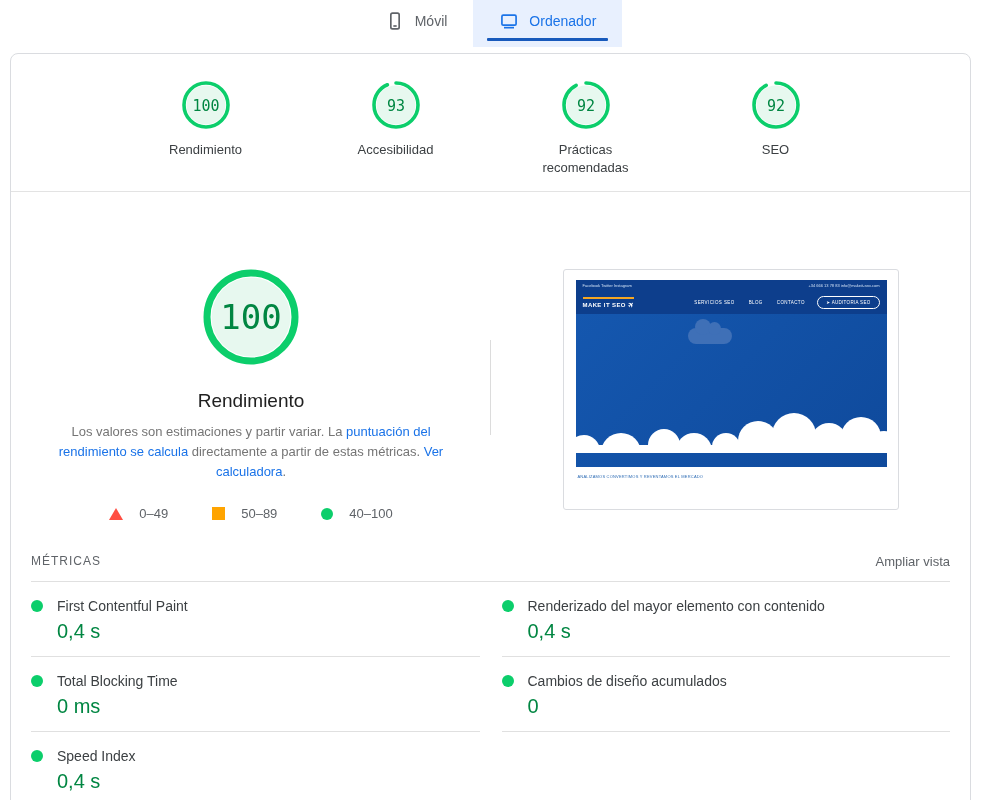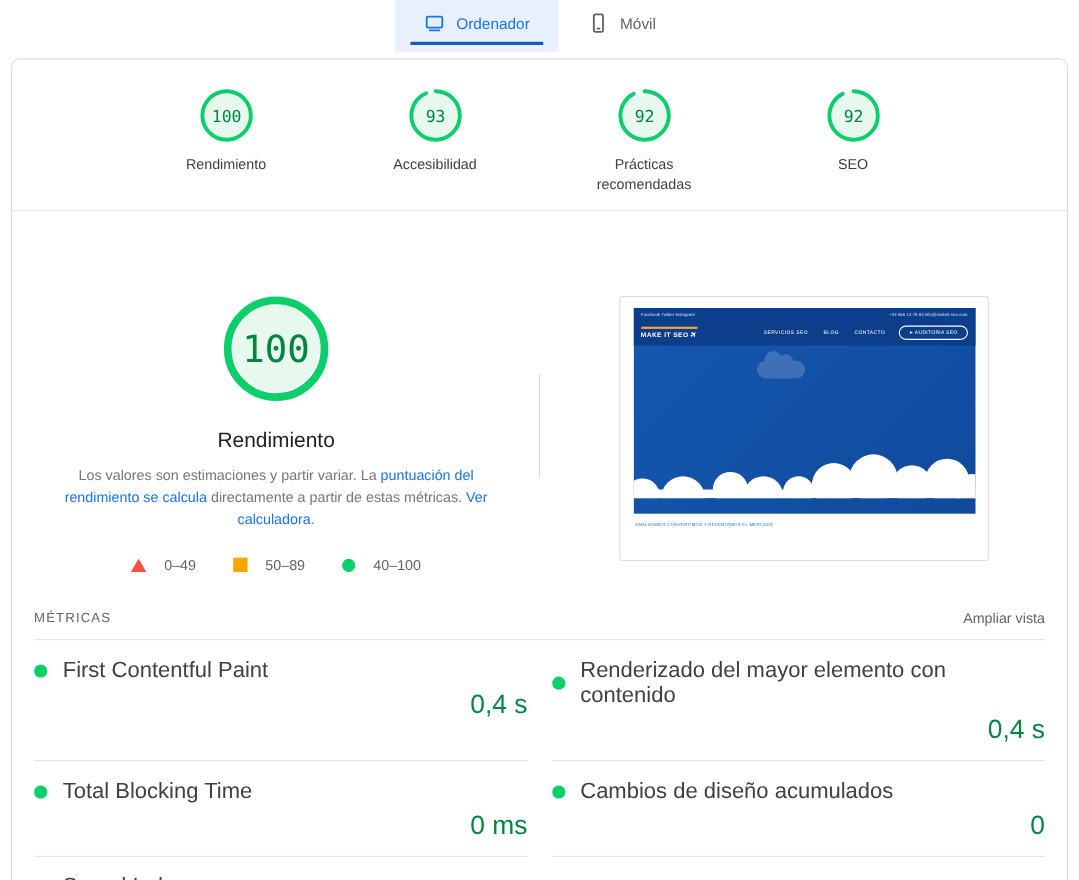--- a/index.html
+++ b/index.html
@@ -30,21 +30,21 @@
   .summary { display:flex; position:relative; padding-top:77px; }
   .summary-left { flex:0 0 480px; display:flex; flex-direction:column; align-items:center; }
   .summary-right { flex:1; display:flex; justify-content:center; }
   .vdivider { position:absolute; left:479px; top:148px; height:95px; width:1px; background:#dcdcdc; }
 
   .big-title { margin-top:25px; font-size:19px; font-weight:400; color:#212121; }
   .disclaimer { margin-top:10px; width:412px; text-align:center; font-size:13px;
     line-height:1.55; color:#757575; }
   .disclaimer a { color:#1a73e8; text-decoration:none; cursor:pointer; }
 
-  .legend { margin-top:24px; display:flex; align-items:center; gap:34px; }
+  .legend { margin-top:24px; display:flex; align-items:center; gap:44px; }
   .legend-item { display:flex; align-items:center; gap:16px; font-size:13px; color:#5f6368; }
   .shape-tri { width:0; height:0; border-left:7px solid transparent;
     border-right:7px solid transparent; border-bottom:12px solid #ff4e42; }
   .shape-sq { width:13px; height:13px; background:#ffa400; }
   .shape-dot { width:12px; height:12px; border-radius:50%; background:#0cce6b; }
 
   
   .thumb { width:336px; height:241px; background:#fff; border:1px solid #dadce0;
     border-radius:3px; padding:10px 12px 4px 12px; cursor:pointer; }
   .site { width:311px; height:201px; position:relative; overflow:hidden; }
@@ -73,48 +73,48 @@
   
   .metrics { padding:33px 20px 0 20px; }
   .metrics-head { display:flex; justify-content:space-between; align-items:flex-start;
     padding-bottom:12px; border-bottom:1px solid #e0e0e0; }
   .metrics-title { font-size:12px; font-weight:500; letter-spacing:1px; color:#5f6368; }
   .expand-link { font-size:13px; color:#5f6368; cursor:pointer; text-decoration:none; }
   .metrics-grid { display:grid; grid-template-columns:1fr 1fr; column-gap:22px; }
   .metric { border-bottom:1px solid #e0e0e0; padding:16px 0 13px 0; }
   .metric-top { display:flex; align-items:center; gap:14px; }
   .metric-dot { width:12px; height:12px; border-radius:50%; background:#0cce6b; flex:0 0 auto; }
-  .metric-name { font-size:20px; color:#3c4043; }
-  .metric-value { margin:6px 0 0 26px; font-size:24px; color:#018642;text-align:right; }
+  .metric-name { font-size:14px; color:#3c4043; }
+  .metric-value { margin:6px 0 0 26px; font-size:20px; color:#018642; }
 
   
   text.score-num { font-family:"DejaVu Sans Mono", monospace; fill:#018642; }
 </style>
 </head>
 <body>
 
 <div class="tabbar">
+  <div class="tab">
+    <span>
+      <svg width="20" height="20" viewBox="0 0 24 24" fill="none" stroke="#5f6368" stroke-width="2">
+        <rect x="7" y="2.5" width="10" height="19" rx="2"></rect>
+        <line x1="10" y1="18" x2="14" y2="18"></line>
+      </svg>
+    </span>
+    <span>Móvil</span>
+  </div>
   <div class="tab active">
     <span>
       <svg width="20" height="20" viewBox="0 0 24 24" fill="none" stroke="#1a73e8" stroke-width="2">
         <rect x="3.5" y="5" width="17" height="12" rx="1.5"></rect>
         <line x1="6" y1="20" x2="18" y2="20"></line>
       </svg>
     </span>
     <span>Ordenador</span>
     <span class="underline"></span>
-  </div>
-  <div class="tab">
-    <span>
-      <svg width="20" height="20" viewBox="0 0 24 24" fill="none" stroke="#5f6368" stroke-width="2">
-        <rect x="7" y="2.5" width="10" height="19" rx="2"></rect>
-        <line x1="10" y1="18" x2="14" y2="18"></line>
-      </svg>
-    </span>
-    <span>Móvil</span>
   </div>
 </div>
 
 <div class="card">
 
   <div class="categories">
     <div class="category">
       <svg width="50" height="50" viewBox="0 0 50 50">
         <circle cx="25" cy="25" r="19.5" fill="#e7f8ef"></circle>
         <circle cx="25" cy="25" r="22" fill="none" stroke="#0cce6b" stroke-width="3.6" stroke-linecap="round" transform="rotate(-90 25 25)" stroke-dasharray="138.23007675795088 138.23007675795088"></circle>

